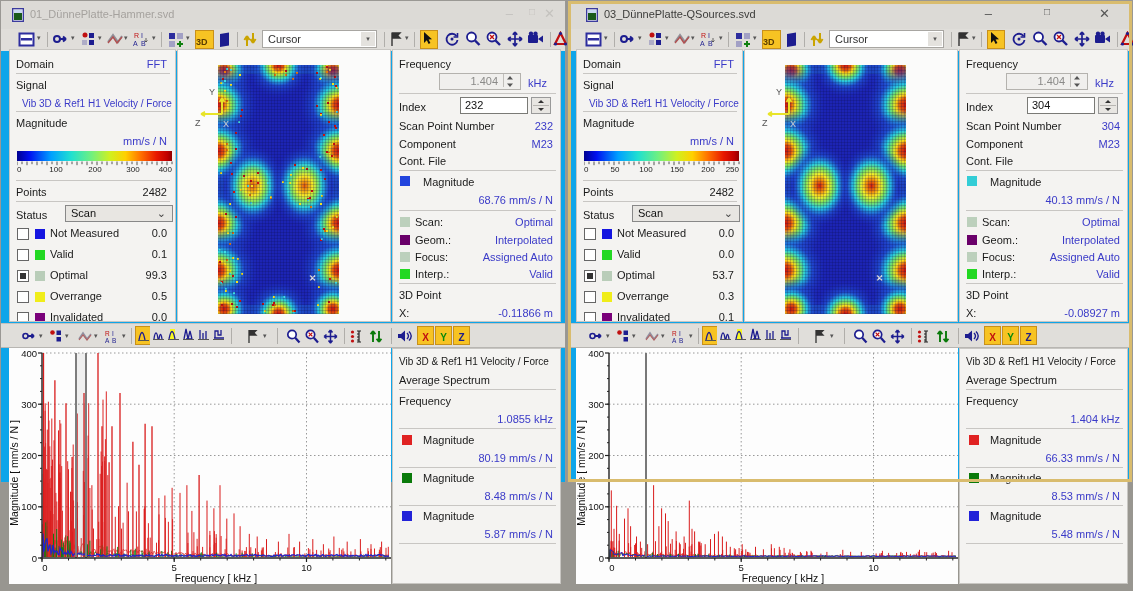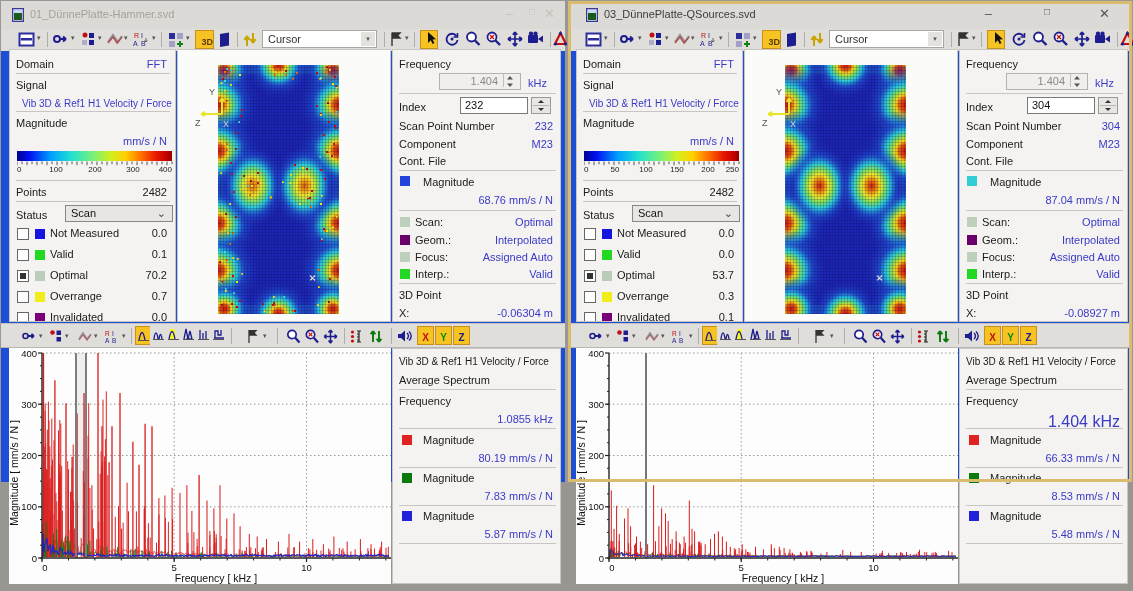--- a/index.html
+++ b/index.html
@@ -1,26 +1,26 @@
 <!DOCTYPE html>
 <html><head><meta charset="utf-8"><style>
 *{margin:0;padding:0;box-sizing:border-box}
 body{width:1133px;height:591px;background:#989690;font-family:"Liberation Sans",sans-serif;position:relative;overflow:hidden}
-.win{position:absolute;top:0;width:566px;height:483px;background:#1d4ed8;border:1px solid #9a9894}
+.win{position:absolute;top:0;width:566px;height:483px;background:#0ea5e9;border:1px solid #9a9894}
 #w1{left:0}
 #w2{left:567px}
 .goldframe{position:absolute;left:0;top:0;right:0;bottom:0;border:3px solid #d9bc6e;z-index:50}
 .tibar{position:absolute;left:0;top:0;width:100%;height:28px;background:#dcdad6}
 .wbtn{position:absolute;top:5px;font-size:13px;color:#555}
 .wbtn.dim{color:#c4c2be}
 .tb{position:absolute;left:0;top:28px;width:100%;height:22px;background:#e0deda}
 .ti{position:absolute;top:2px}
 .tsep{position:absolute;top:3px;width:1px;height:15px;background:#b0aeaa}
 .dd{position:absolute;top:5px;font-size:7px;color:#555}
-.tbtn{position:absolute;top:1px;height:19px;background:#f7c323;border:1px solid #c8901a;text-align:right;line-height:18px}
+.tbtn{position:absolute;top:1px;height:19px;background:#f7c323;border:1px solid #c8901a;text-align:left;line-height:18px}
 .combo{position:absolute;top:1px;height:18px;background:#fff;border:1px solid #a8a6a2;font-size:11px;color:#333;padding:2px 0 0 5px}
 .cbtn{position:absolute;right:1px;top:1px;width:14px;height:14px;background:#e4e2de;color:#555;font-size:7px;text-align:center;line-height:14px}
 .panel{position:absolute;background:#f4f3f1;border:1px solid #c8c6c2;overflow:hidden}
 .r{position:absolute;white-space:nowrap}
 .rv{position:absolute;white-space:nowrap}
 .hsep{position:absolute;height:1px;background:#c8c6c3}
 .status{position:absolute;left:55px;top:155px;width:108px;height:17px;background:#e8e6e2;border:1px solid #888;font-size:11px;color:#111;padding:1px 0 0 5px}
 .cbx{position:absolute;left:7px;width:12px;height:12px;background:#fff;border:1px solid #666}
 .cbi{margin:2px;width:6px;height:6px;background:#333}
 .csq{position:absolute;left:25px;width:10px;height:10px}
@@ -263,25 +263,25 @@
       <div class="rv" style="top:177px;right:8px;font-size:11px;color:#1a1a1a">0.0</div>
       <div class="cbx" style="top:199px"></div>
       <div class="csq" style="top:200px;background:#22d822"></div>
       <div class="r" style="top:198px;left:40px;font-size:11px;color:#1a1a1a">Valid</div>
       <div class="rv" style="top:198px;right:8px;font-size:11px;color:#1a1a1a">0.1</div>
       <div class="cbx" style="top:220px">
         <div class="cbi"></div>
       </div>
       <div class="csq" style="top:221px;background:#b9cdb9"></div>
       <div class="r" style="top:219px;left:40px;font-size:11px;color:#1a1a1a">Optimal</div>
-      <div class="rv" style="top:219px;right:8px;font-size:11px;color:#1a1a1a">70.2</div>
+      <div class="rv" style="top:219px;right:8px;font-size:11px;color:#1a1a1a">99.3</div>
       <div class="cbx" style="top:241px"></div>
       <div class="csq" style="top:242px;background:#f0ed1a"></div>
       <div class="r" style="top:240px;left:40px;font-size:11px;color:#1a1a1a">Overrange</div>
-      <div class="rv" style="top:240px;right:8px;font-size:11px;color:#1a1a1a">0.7</div>
+      <div class="rv" style="top:240px;right:8px;font-size:11px;color:#1a1a1a">0.5</div>
       <div class="cbx" style="top:262px"></div>
       <div class="csq" style="top:263px;background:#7a007a"></div>
       <div class="r" style="top:261px;left:40px;font-size:11px;color:#1a1a1a">Invalidated</div>
       <div class="rv" style="top:261px;right:8px;font-size:11px;color:#1a1a1a">0.0</div>
     </div>
     <div class="panel" style="left:391px;top:48px;width:169px;height:273px">
       <div class="r" style="top:8px;left:6px;font-size:11px;color:#1a1a1a">Frequency</div>
       <div class="inp dis" style="left:46px;top:23px;width:82px;padding-right:22px">1.404</div>
       <svg class="spin" style="left:110px;top:24px" width="12" height="15">
         <path d="M6,2 l3,3.5 h-6 Z" fill="#555"></path>
@@ -314,21 +314,21 @@
       <div class="rv" style="top:184px;right:7px;font-size:11px;color:#3a3ac8">Interpolated</div>
       <div class="csq" style="left:7px;top:202px;background:#bcd0bc"></div>
       <div class="r" style="top:201px;left:22px;font-size:11px;color:#1a1a1a">Focus:</div>
       <div class="rv" style="top:201px;right:7px;font-size:11px;color:#3a3ac8">Assigned Auto</div>
       <div class="csq" style="left:7px;top:219px;background:#22d822"></div>
       <div class="r" style="top:218px;left:22px;font-size:11px;color:#1a1a1a">Interp.:</div>
       <div class="rv" style="top:218px;right:7px;font-size:11px;color:#3a3ac8">Valid</div>
       <div class="hsep" style="top:233px;left:6px;width:157px"></div>
       <div class="r" style="top:239px;left:6px;font-size:11px;color:#1a1a1a">3D Point</div>
       <div class="r" style="top:257px;left:6px;font-size:11px;color:#1a1a1a">X:</div>
-      <div class="rv" style="top:257px;right:7px;font-size:11px;color:#3a3ac8">-0.06304 m</div>
+      <div class="rv" style="top:257px;right:7px;font-size:11px;color:#3a3ac8">-0.11866 m</div>
     </div>
     <svg style="position:absolute;left:217px;top:64px" width="121" height="249">
       <rect x="0" y="0" width="121" height="249" fill="#1c24b4"></rect>
 <rect x="0" y="0" width="121" height="9" fill="#20c0d8" opacity="0.3"></rect>
 <rect x="0" y="240" width="121" height="9" fill="#20c0d8" opacity="0.3"></rect>
 <rect x="0" y="20" width="6" height="209" fill="#20c0d8" opacity="0.3"></rect>
 <rect x="115" y="20" width="6" height="209" fill="#20c0d8" opacity="0.3"></rect>
 <circle cx="6.1" cy="5.0" r="32.0" fill="url(#ghotn)"></circle>
 <circle cx="60.5" cy="0.0" r="34.0" fill="url(#ghotn)"></circle>
 <circle cx="114.9" cy="5.0" r="32.0" fill="url(#ghotn)"></circle>
@@ -951,21 +951,21 @@
       <div class="hsep" style="top:40px;left:6px;width:157px"></div>
       <div class="r" style="top:46px;left:6px;font-size:11px;color:#1a1a1a">Frequency</div>
       <div class="rv" style="top:64px;right:7px;font-size:11px;color:#3a3ac8">1.0855 kHz</div>
       <div class="hsep" style="top:79px;left:6px;width:157px"></div>
       <div class="csq" style="left:9px;top:86px;background:#e02222"></div>
       <div class="r" style="top:85px;left:30px;font-size:11px;color:#1a1a1a">Magnitude</div>
       <div class="rv" style="top:103px;right:7px;font-size:11px;color:#3a3ac8">80.19 mm/s / N</div>
       <div class="hsep" style="top:118px;left:6px;width:157px"></div>
       <div class="csq" style="left:9px;top:124px;background:#0a7a0a"></div>
       <div class="r" style="top:123px;left:30px;font-size:11px;color:#1a1a1a">Magnitude</div>
-      <div class="rv" style="top:141px;right:7px;font-size:11px;color:#3a3ac8">7.83 mm/s / N</div>
+      <div class="rv" style="top:141px;right:7px;font-size:11px;color:#3a3ac8">8.48 mm/s / N</div>
       <div class="hsep" style="top:156px;left:6px;width:157px"></div>
       <div class="csq" style="left:9px;top:162px;background:#2222d8"></div>
       <div class="r" style="top:161px;left:30px;font-size:11px;color:#1a1a1a">Magnitude</div>
       <div class="rv" style="top:179px;right:7px;font-size:11px;color:#3a3ac8">5.87 mm/s / N</div>
       <div class="hsep" style="top:194px;left:6px;width:157px"></div>
     </div>
   </div>
 <div class="win" id="w2">
     <div class="goldframe"></div>
     <div class="tibar">
@@ -1166,21 +1166,21 @@
           <path d="M1,7.5 h16" stroke="#b8b6b2" stroke-width="1"></path>
         </svg></div>
       <div class="r" style="top:70px;left:6px;font-size:11px;color:#1a1a1a">Scan Point Number</div>
       <div class="rv" style="top:70px;right:7px;font-size:11px;color:#3a3ac8">304</div>
       <div class="r" style="top:88px;left:6px;font-size:11px;color:#1a1a1a">Component</div>
       <div class="rv" style="top:88px;right:7px;font-size:11px;color:#3a3ac8">M23</div>
       <div class="r" style="top:105px;left:6px;font-size:11px;color:#1a1a1a">Cont. File</div>
       <div class="hsep" style="top:120px;left:6px;width:157px"></div>
       <div class="csq" style="left:7px;top:126px;background:#33cdd6"></div>
       <div class="r" style="top:126px;left:30px;font-size:11px;color:#1a1a1a">Magnitude</div>
-      <div class="rv" style="top:144px;right:7px;font-size:11px;color:#3a3ac8">87.04 mm/s / N</div>
+      <div class="rv" style="top:144px;right:7px;font-size:11px;color:#3a3ac8">40.13 mm/s / N</div>
       <div class="hsep" style="top:160px;left:6px;width:157px"></div>
       <div class="csq" style="left:7px;top:167px;background:#bcd0bc"></div>
       <div class="r" style="top:166px;left:22px;font-size:11px;color:#1a1a1a">Scan:</div>
       <div class="rv" style="top:166px;right:7px;font-size:11px;color:#3a3ac8">Optimal</div>
       <div class="csq" style="left:7px;top:185px;background:#6a006a"></div>
       <div class="r" style="top:184px;left:22px;font-size:11px;color:#1a1a1a">Geom.:</div>
       <div class="rv" style="top:184px;right:7px;font-size:11px;color:#3a3ac8">Interpolated</div>
       <div class="csq" style="left:7px;top:202px;background:#bcd0bc"></div>
       <div class="r" style="top:201px;left:22px;font-size:11px;color:#1a1a1a">Focus:</div>
       <div class="rv" style="top:201px;right:7px;font-size:11px;color:#3a3ac8">Assigned Auto</div>
@@ -1578,21 +1578,21 @@
       <path d="M350.4,210 v2.5" stroke="#222" stroke-width="1"></path>
       <path d="M376.8,210 v2.5" stroke="#222" stroke-width="1"></path>
       <text x="207" y="234" font-size="10.5" fill="#111" text-anchor="middle">Frequency [ kHz ]</text>
       <text x="9" y="125" font-size="10.5" fill="#111" text-anchor="middle" transform="rotate(-90 9 125)">Magnitude [ mm/s / N ]</text>
     </svg>
     <div class="panel" style="left:391px;top:347px;width:169px;height:236px">
       <div class="r" style="top:7px;left:6px;font-size:10px;color:#1a1a1a">Vib 3D &amp; Ref1 H1 Velocity / Force</div>
       <div class="r" style="top:25px;left:6px;font-size:11px;color:#1a1a1a">Average Spectrum</div>
       <div class="hsep" style="top:40px;left:6px;width:157px"></div>
       <div class="r" style="top:46px;left:6px;font-size:11px;color:#1a1a1a">Frequency</div>
-      <div class="rv" style="top:64px;right:7px;font-size:16px;color:#3a3ac8">1.404 kHz</div>
+      <div class="rv" style="top:64px;right:7px;font-size:11px;color:#3a3ac8">1.404 kHz</div>
       <div class="hsep" style="top:79px;left:6px;width:157px"></div>
       <div class="csq" style="left:9px;top:86px;background:#e02222"></div>
       <div class="r" style="top:85px;left:30px;font-size:11px;color:#1a1a1a">Magnitude</div>
       <div class="rv" style="top:103px;right:7px;font-size:11px;color:#3a3ac8">66.33 mm/s / N</div>
       <div class="hsep" style="top:118px;left:6px;width:157px"></div>
       <div class="csq" style="left:9px;top:124px;background:#0a7a0a"></div>
       <div class="r" style="top:123px;left:30px;font-size:11px;color:#1a1a1a">Magnitude</div>
       <div class="rv" style="top:141px;right:7px;font-size:11px;color:#3a3ac8">8.53 mm/s / N</div>
       <div class="hsep" style="top:156px;left:6px;width:157px"></div>
       <div class="csq" style="left:9px;top:162px;background:#2222d8"></div>

